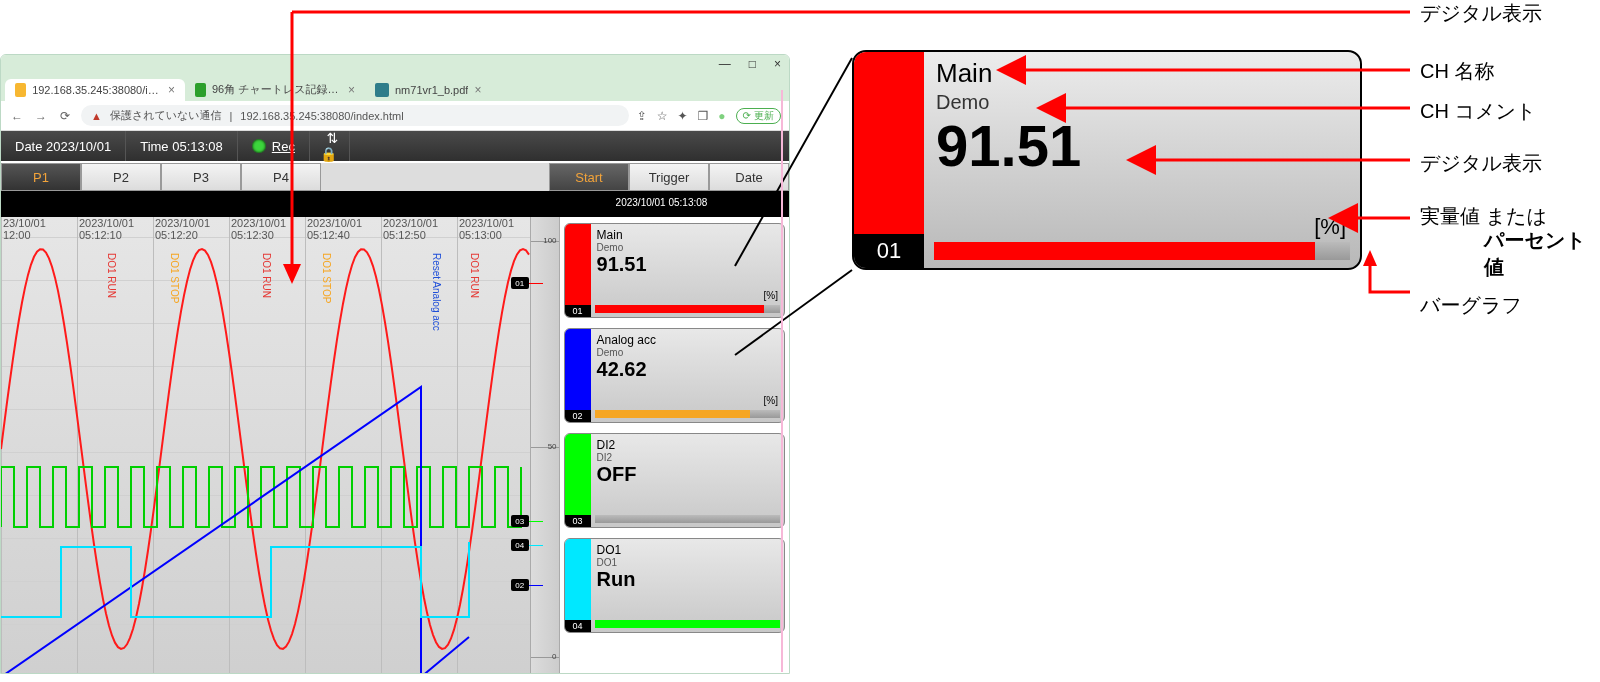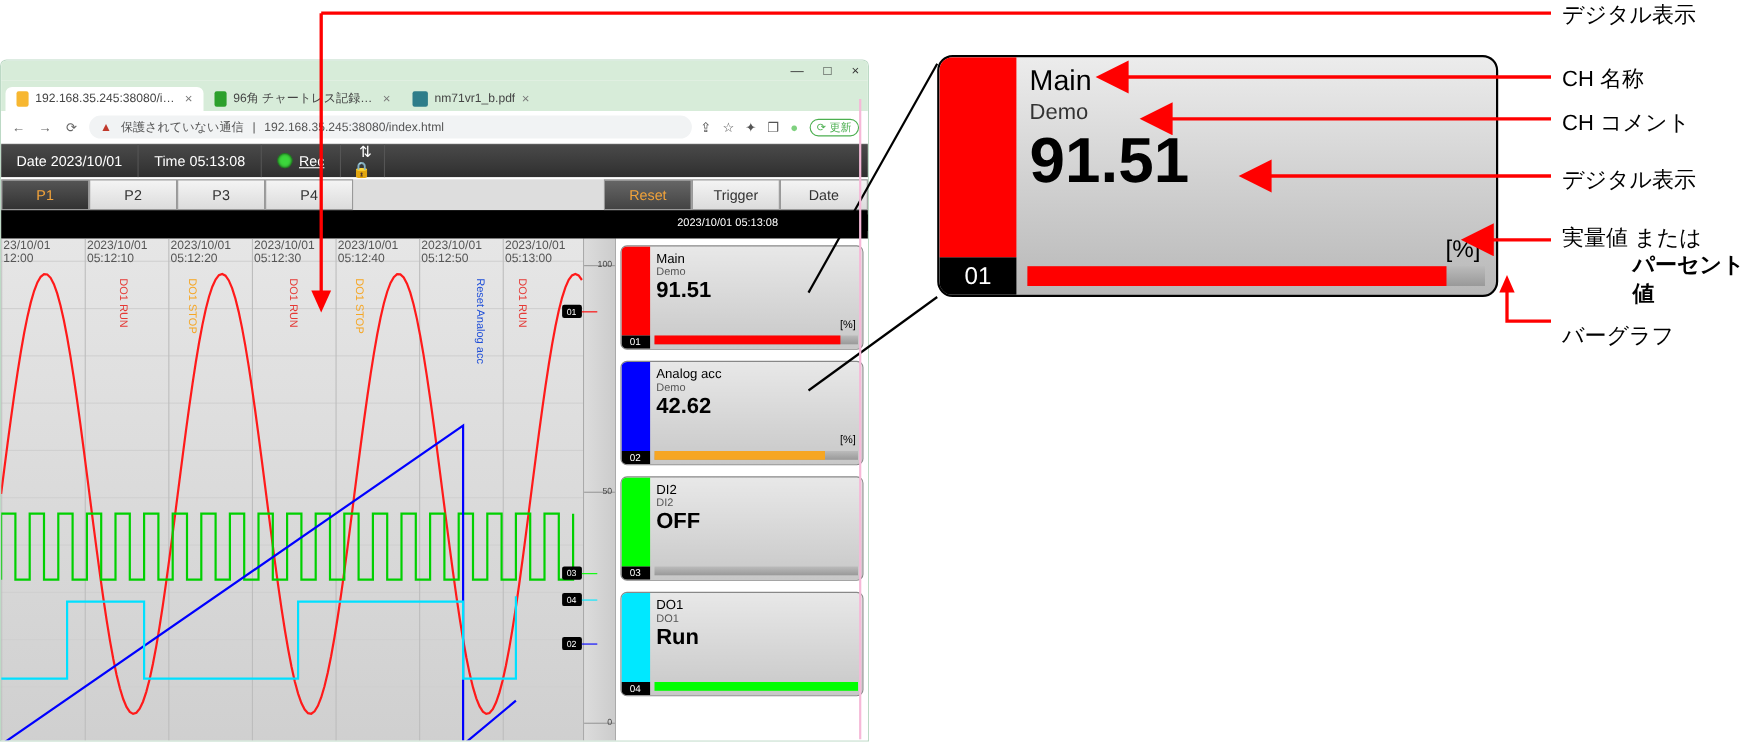--- a/index.html
+++ b/index.html
@@ -145,21 +145,21 @@
       </div>
       <div class="hdr-cell hdr-lock">⇅🔒</div>
     </div>
 
     <div class="tab-row">
       <div class="ptab active">P1</div>
       <div class="ptab">P2</div>
       <div class="ptab">P3</div>
       <div class="ptab">P4</div>
       <div class="tab-spacer"></div>
-      <div class="act-btn start">Reset</div>
+      <div class="act-btn start">Start</div>
       <div class="act-btn">Trigger</div>
       <div class="act-btn">Date</div>
     </div>
 
     <div class="black-strip"></div>
 
     <div class="content" style="position:relative;">
       <div class="ts-banner">2023/10/01 05:13:08</div>
 
       <div class="chart-area">

